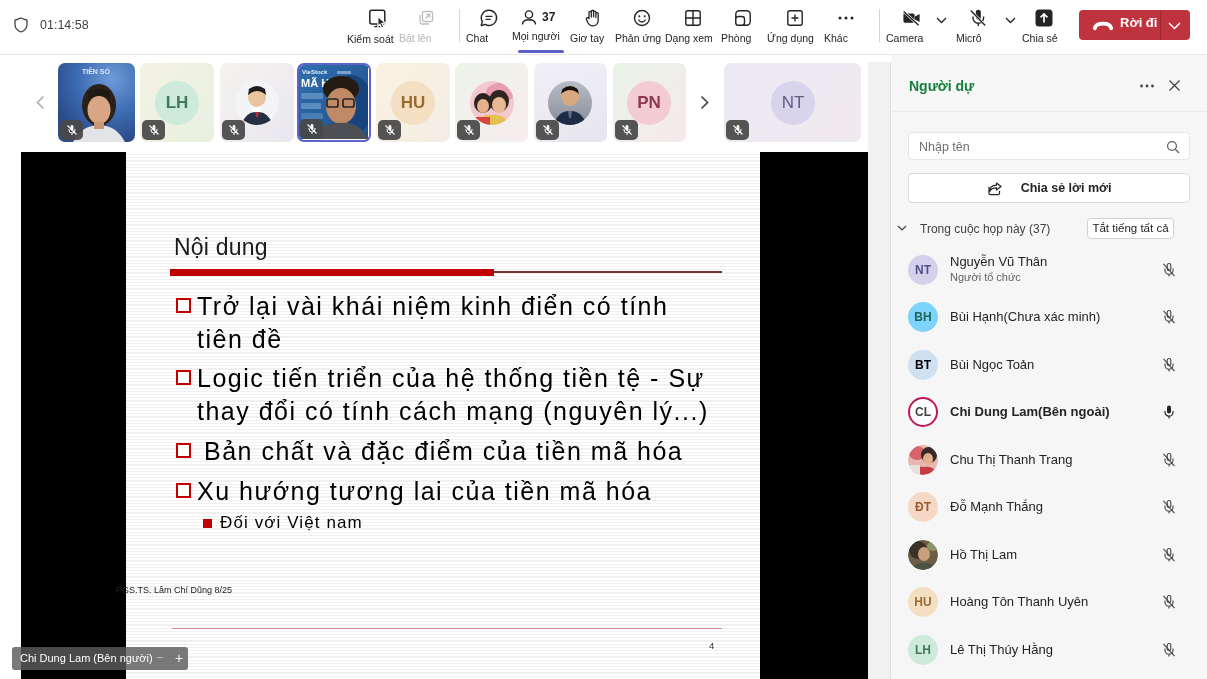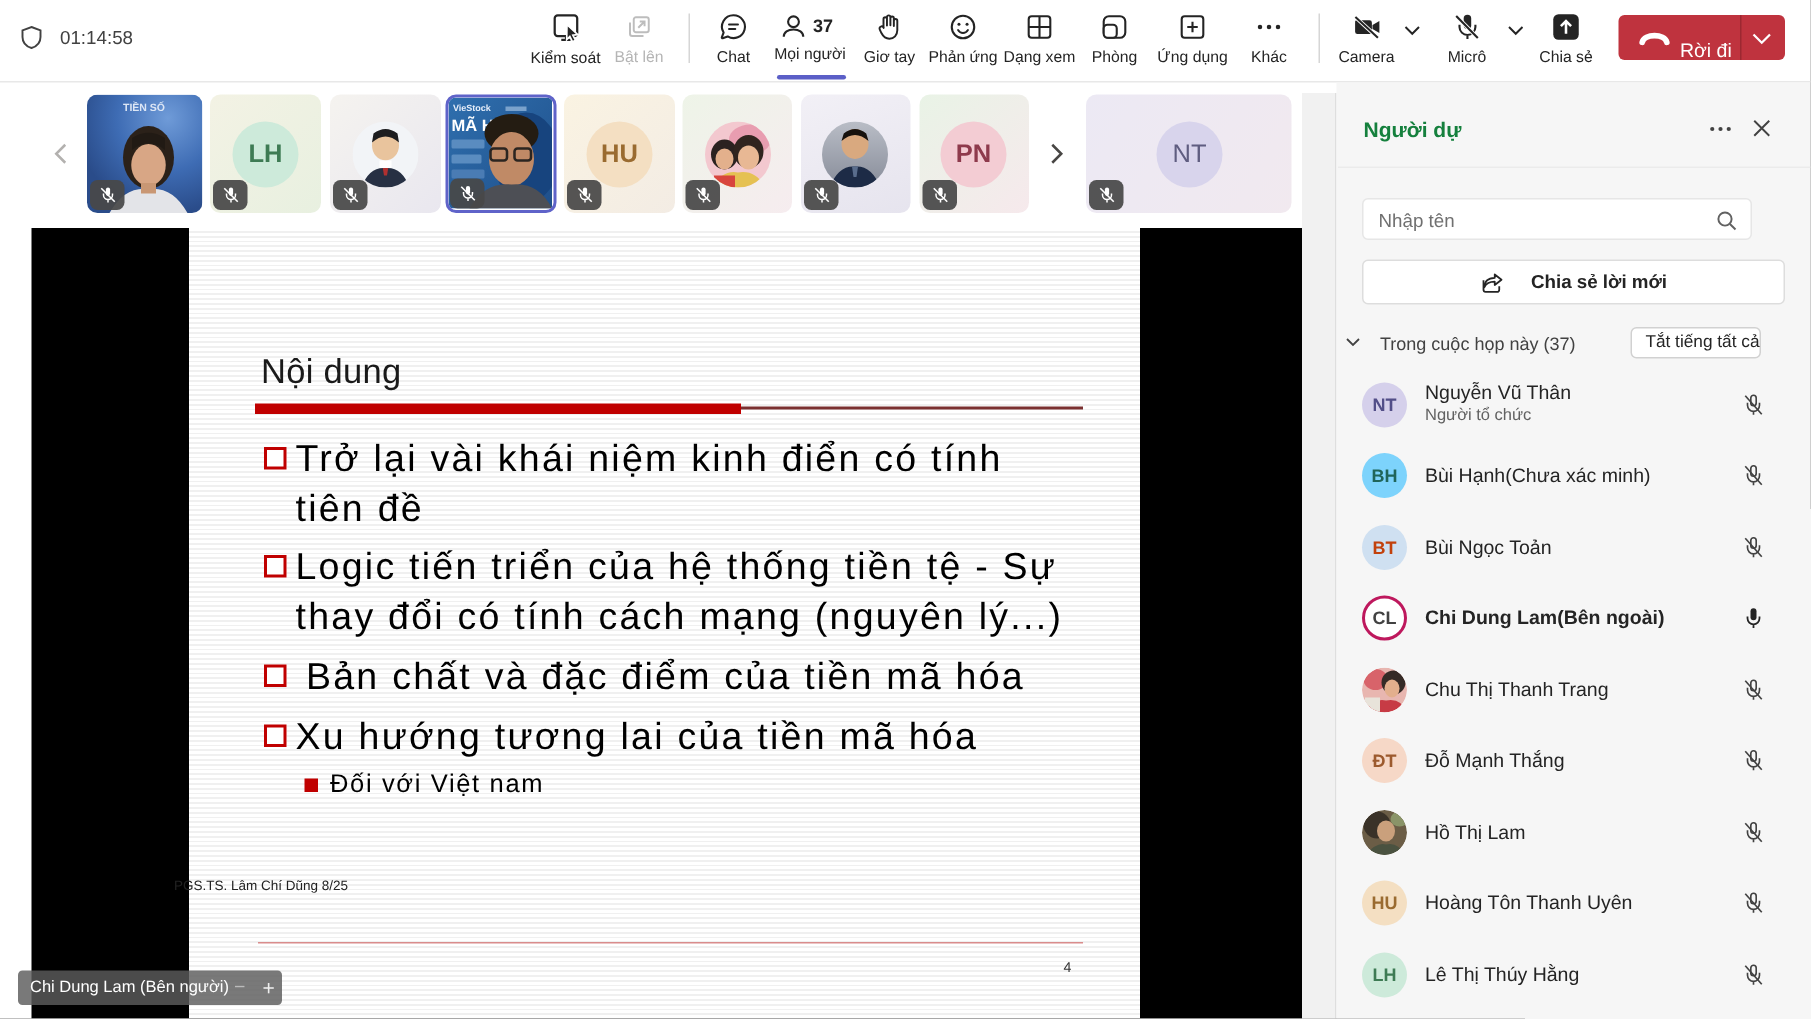--- a/index.html
+++ b/index.html
@@ -1,17 +1,17 @@
 <!DOCTYPE html>
 <html><head><meta charset="utf-8">
 <style>
 *{margin:0;padding:0;box-sizing:border-box}
 html,body{width:1207px;height:679px;overflow:hidden;background:#fff;font-family:"Liberation Sans",sans-serif;color:#242424;position:relative}
 .abs{position:absolute}
-.tbtn{position:absolute;top:8px;text-align:center;color:#242424;font-size:10.5px;line-height:11px}
+.tbtn{position:absolute;top:8px;color:#242424;font-size:10.5px;line-height:11px}
 .tbtn svg{display:block;margin:0 auto 5px}
 .tsep{position:absolute;top:9px;width:1px;height:33px;background:#d6d6d6}
 .tile{position:absolute;top:63px;height:79px;border-radius:7px;overflow:hidden}
 .badge{position:absolute;left:2px;bottom:2px;width:23px;height:20px;border-radius:5px;background:rgba(72,72,72,.93);display:flex;align-items:center;justify-content:center}
 .init{border-radius:50%;display:flex;align-items:center;justify-content:center;font-weight:700}
 .prow{position:absolute;left:892px;width:315px;height:48px}
 .pav{position:absolute;left:16px;top:9px;width:30px;height:30px;border-radius:50%;font-size:12px;font-weight:700;display:flex;align-items:center;justify-content:center}
 .pname{position:absolute;left:58px;top:16px;font-size:13px;color:#242424;white-space:nowrap}
 .pmic{position:absolute;right:30px;top:16px}
 </style></head>
@@ -91,21 +91,21 @@
     <path d="M1 1 L5.5 5.5 L10 1" fill="none" stroke="#242424" stroke-width="1.3"></path>
   </svg>
 <div class="tbtn" style="left:1022px;width:44px"><svg width="20" height="20" viewBox="0 0 20 20">
       <rect x="1.5" y="1.5" width="17" height="17" rx="3.5" fill="#242424"></rect>
       <path d="M10 14.5 V6.5 M6.6 9.4 L10 6 L13.4 9.4" fill="none" stroke="#fff" stroke-width="1.7"></path>
     </svg><span>Chia sẻ</span></div>
 <div class="abs" style="left:1079px;top:10px;width:111px;height:30px;background:#bf333e;border-radius:4px;color:#fff">
 <svg class="abs" style="left:13px;top:9px" width="22" height="12" viewBox="0 0 22 12">
       <path d="M2.8 9.2 C4.2 3.2 17.8 3.2 19.2 9.2" fill="none" stroke="#fff" stroke-width="3.8" stroke-linecap="round"></path>
     </svg>
-<span class="abs" style="left:41px;top:16px;font-size:13px;font-weight:400">Rời đi</span>
+<span class="abs" style="left:41px;top:5px;font-size:13px;font-weight:700">Rời đi</span>
 <div class="abs" style="left:81px;top:0;width:1px;height:30px;background:#9c2831"></div>
 <svg class="abs" style="left:89px;top:12px" width="13" height="8" viewBox="0 0 13 8">
       <path d="M1 1 L6.5 6.5 L12 1" fill="none" stroke="#fff" stroke-width="1.5"></path>
     </svg>
 </div>
 
 <svg class="abs" style="left:36px;top:95px" width="9" height="15" viewBox="0 0 9 15">
     <path d="M7.5 1.5 L1.5 7.5 L7.5 13.5" fill="none" stroke="#b3b1af" stroke-width="1.7"></path>
   </svg>
 
@@ -325,39 +325,39 @@
 <div class="abs" style="left:909px;top:78px;font-size:14px;font-weight:700;color:#15803d">Người dự</div>
 <svg class="abs" style="left:1139px;top:83px" width="16" height="6" viewBox="0 0 16 6">
     <circle cx="2.5" cy="3" r="1.4" fill="#424242"></circle>
     <circle cx="8" cy="3" r="1.4" fill="#424242"></circle>
     <circle cx="13.5" cy="3" r="1.4" fill="#424242"></circle>
   </svg>
 <svg class="abs" style="left:1168px;top:79px" width="13" height="13" viewBox="0 0 13 13">
     <path d="M1.5 1.5 L11.5 11.5 M11.5 1.5 L1.5 11.5" stroke="#424242" stroke-width="1.3"></path>
   </svg>
 <div class="abs" style="left:892px;top:111px;width:315px;height:1px;background:#ebebeb"></div>
-<div class="abs" style="left:908px;top:132px;width:260px;height:28px;background:#fff;border:1px solid #e6e6e6;border-radius:4px">
+<div class="abs" style="left:908px;top:132px;width:282px;height:28px;background:#fff;border:1px solid #e6e6e6;border-radius:4px">
   <span class="abs" style="left:10px;top:7px;font-size:12.5px;color:#707070">Nhập tên</span>
   <svg class="abs" style="right:9px;top:7px" width="14" height="14" viewBox="0 0 14 14">
       <circle cx="6" cy="6" r="4.4" fill="none" stroke="#616161" stroke-width="1.3"></circle>
       <path d="M9.3 9.3 L13 13" stroke="#616161" stroke-width="1.3"></path>
     </svg>
 </div>
 <div class="abs" style="left:908px;top:173px;width:282px;height:30px;background:#fff;border:1px solid #ddd;border-radius:4px;display:flex;align-items:center;justify-content:center;gap:18px">
   <svg width="16" height="15" viewBox="0 0 16 15">
       <path d="M9.5 2 L14 5.5 L9.5 9 V6.8 C5.5 6.8 3.5 8.5 2.6 10.5 C2.6 6.5 5 4.4 9.5 4.2 Z" fill="none" stroke="#242424" stroke-width="1.2" stroke-linejoin="round"></path>
       <path d="M12.5 9.8 v2.4 a1.4 1.4 0 0 1-1.4 1.4 H3.4 A1.4 1.4 0 0 1 2 12.2 V5.8" fill="none" stroke="#242424" stroke-width="1.2"></path>
     </svg>
   <span style="font-size:12.5px;font-weight:700;color:#242424">Chia sẻ lời mới</span>
 </div>
 <svg class="abs" style="left:897px;top:225px" width="10" height="6" viewBox="0 0 10 6">
     <path d="M1 1 L5 5 L9 1" fill="none" stroke="#424242" stroke-width="1.2"></path>
   </svg>
 <div class="abs" style="left:920px;top:222px;font-size:12px;color:#424242">Trong cuộc họp này (37)</div>
-<div class="abs" style="left:1087px;top:218px;width:87px;height:21px;border:1px solid #d1d1d1;border-radius:4px;background:#fff;text-align:right;line-height:19px;font-size:11.5px;color:#242424">Tắt tiếng tất cả</div>
+<div class="abs" style="left:1087px;top:218px;width:87px;height:21px;border:1px solid #d1d1d1;border-radius:4px;background:#fff;text-align:center;line-height:19px;font-size:11.5px;color:#242424">Tắt tiếng tất cả</div>
 
 <div class="prow" style="top:246px">
   <div class="pav" style="background:#d5d0eb;color:#524e88">NT</div>
   <div class="pname" style="top:8px">Nguyễn Vũ Thân</div>
   <div class="abs" style="left:58px;top:25px;font-size:11px;color:#616161">Người tổ chức</div>
   <svg class="pmic" width="16" height="16" viewBox="0 0 16 16">
       <rect x="6.2" y="1.5" width="3.6" height="7" rx="1.8" fill="none" stroke="#424242" stroke-width="1.1"></rect>
       <path d="M4 6.5 v1.7 a4 4 0 0 0 8 0 V6.5 M8 12.2 v2.3" fill="none" stroke="#424242" stroke-width="1.1"></path>
       <path d="M2.5 1.8 L13.5 14.2" stroke="#424242" stroke-width="1.1"></path>
     </svg>
@@ -365,21 +365,21 @@
 <div class="prow" style="top:293px">
   <div class="pav" style="background:#7dd3fc;color:#20655a">BH</div>
   <div class="pname">Bùi Hạnh(Chưa xác minh)</div>
   <svg class="pmic" width="16" height="16" viewBox="0 0 16 16">
       <rect x="6.2" y="1.5" width="3.6" height="7" rx="1.8" fill="none" stroke="#424242" stroke-width="1.1"></rect>
       <path d="M4 6.5 v1.7 a4 4 0 0 0 8 0 V6.5 M8 12.2 v2.3" fill="none" stroke="#424242" stroke-width="1.1"></path>
       <path d="M2.5 1.8 L13.5 14.2" stroke="#424242" stroke-width="1.1"></path>
     </svg>
 </div>
 <div class="prow" style="top:341px">
-  <div class="pav" style="background:#cfe0f1;color:#c2410c">BT</div>
+  <div class="pav" style="background:#cfe0f1;color:#000000">BT</div>
   <div class="pname">Bùi Ngọc Toản</div>
   <svg class="pmic" width="16" height="16" viewBox="0 0 16 16">
       <rect x="6.2" y="1.5" width="3.6" height="7" rx="1.8" fill="none" stroke="#424242" stroke-width="1.1"></rect>
       <path d="M4 6.5 v1.7 a4 4 0 0 0 8 0 V6.5 M8 12.2 v2.3" fill="none" stroke="#424242" stroke-width="1.1"></path>
       <path d="M2.5 1.8 L13.5 14.2" stroke="#424242" stroke-width="1.1"></path>
     </svg>
 </div>
 <div class="prow" style="top:388px">
   <div class="pav" style="background:#fff;color:#424242;border:2px solid #be185d;width:30px;height:30px;box-sizing:border-box">CL</div>
   <div class="pname" style="font-weight:700">Chi Dung Lam(Bên ngoài)</div>

